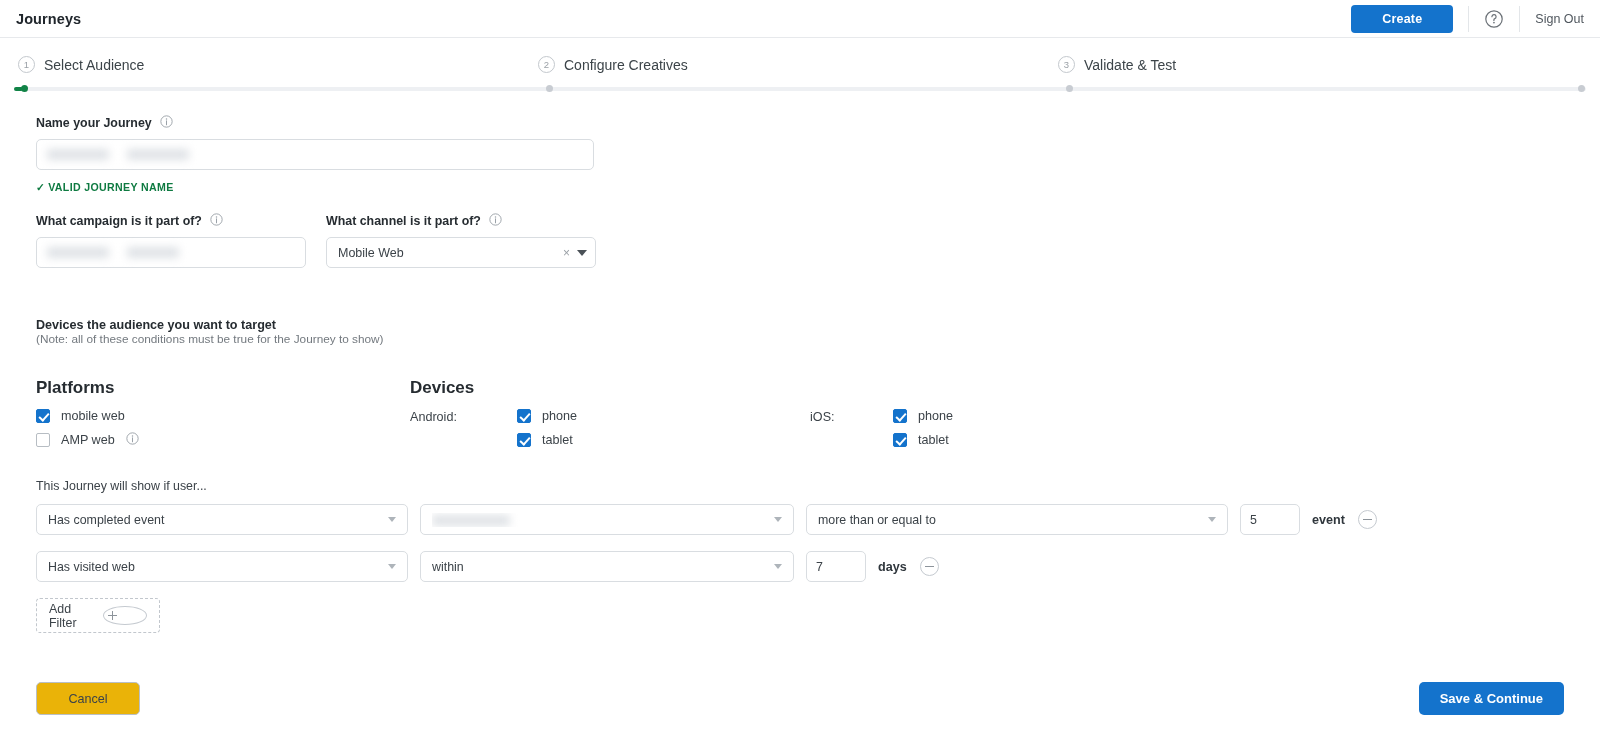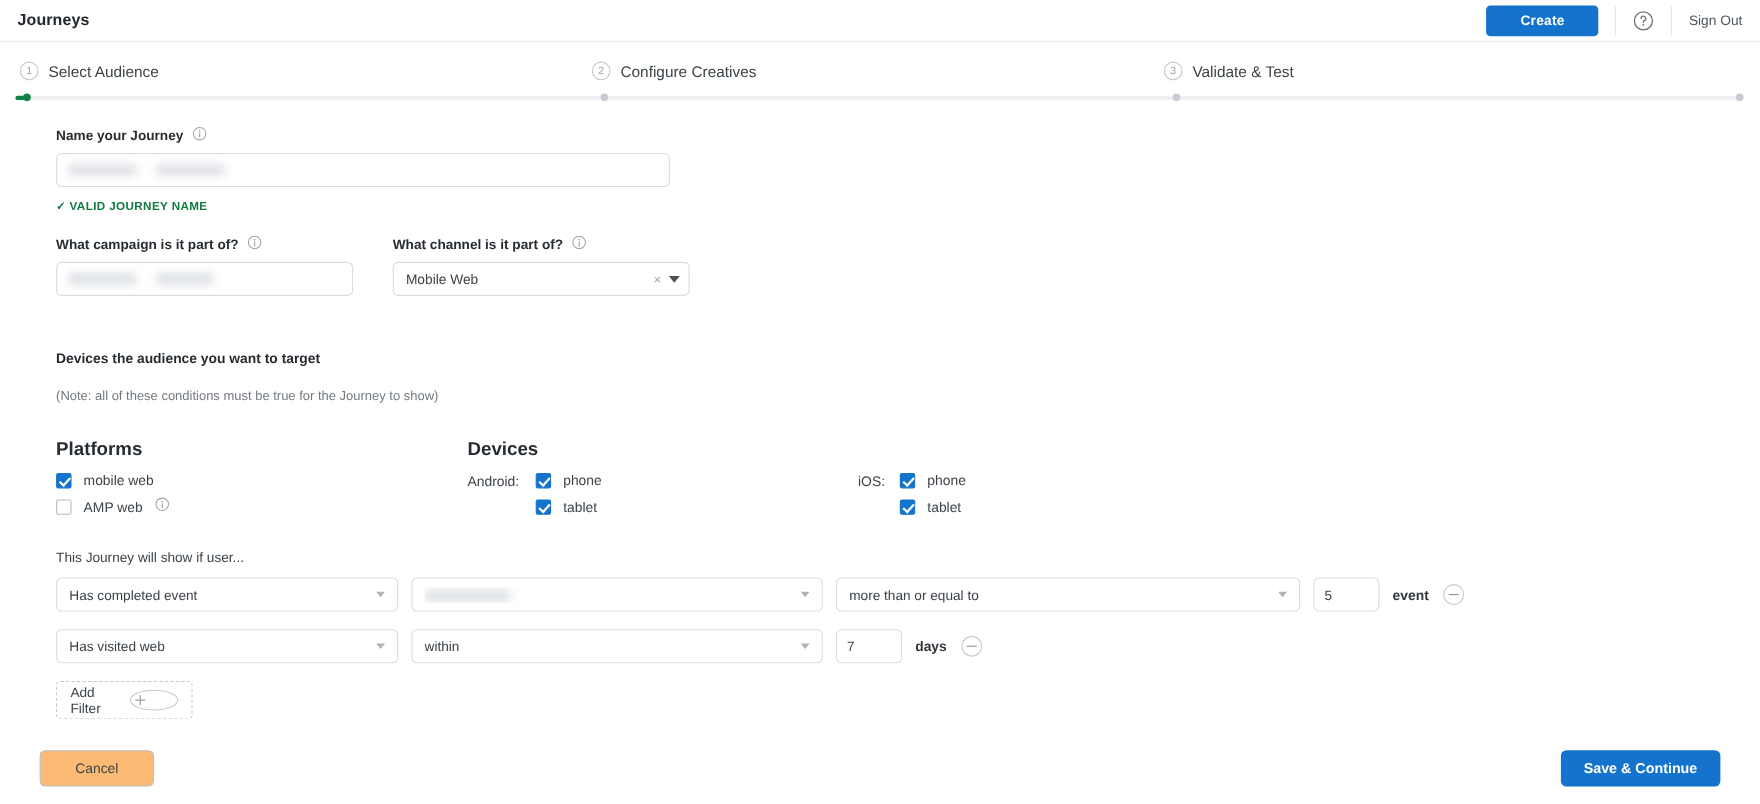--- a/index.html
+++ b/index.html
@@ -118,21 +118,21 @@
   .p-dot {
     position: absolute;
     width: 7px; height: 7px;
     border-radius: 50%;
     top: 0px;
   }
   .p-dot.done { background: #118347; left: 21px; }
   .p-dot.pending { background: #c8ccd2; }
 
   
-  .body { padding: 22px 36px 0 51px; }
+  .body { padding: 22px 36px 0 36px; }
 
   .field-label {
     font-size: 12.4px;
     font-weight: 700;
     color: #262c31;
     display: flex;
     align-items: center;
     gap: 8px;
     margin-bottom: 8px;
   }
@@ -170,21 +170,21 @@
     font-size: 10.6px;
     font-weight: 700;
     letter-spacing: .35px;
     display: flex;
     align-items: center;
     gap: 3px;
   }
 
   .two-col {
     display: flex;
-    gap: 36px;
+    gap: 20px;
     margin-top: 20px;
   }
   #campaign-input { width: 270px; }
 
   .select-box {
     width: 270px;
     height: 31px;
     border: 1px solid #d9dde1;
     border-radius: 5px;
     background: #fff;
@@ -212,21 +212,21 @@
   }
   .caret.light {
     border-left-width: 4.5px;
     border-right-width: 4.5px;
     border-top: 5.5px solid #aeb4ba;
   }
 
   
   .audience { margin-top: 50px; }
   .aud-title { font-size: 12.6px; font-weight: 700; color: #262c31; }
-  .aud-note { font-size: 11.8px; color: #73797f; margin-top: 20px; }
+  .aud-note { font-size: 11.8px; color: #73797f; margin-top: 0; }
 
   .groups { display: flex; margin-top: 32px; }
   .platforms { width: 374px; }
   .group-head { font-size: 17px; font-weight: 700; color: #262c31; margin-bottom: 8px; }
 
   .cb-row { display: flex; align-items: center; gap: 11px; height: 20px; margin-bottom: 4px; }
   .cbox {
     width: 14px; height: 14px;
     border-radius: 2px;
     border: 1px solid #b7bdc3;
@@ -242,21 +242,21 @@
     left: 4px; top: 1px;
     width: 4px; height: 8px;
     border: solid #fff;
     border-width: 0 2px 2px 0;
     transform: rotate(42deg);
   }
   .cb-label { font-size: 12.6px; color: #3c4349; }
 
   .devices { flex: 1; }
   .dev-cols { display: flex; }
-  .dev-col { display: flex; align-items: flex-start; }
+  .dev-col { display: flex; align-items: flex-start; gap: 45px; }
   .dev-prefix {
     font-size: 12.6px;
     color: #3c4349;
     width: 62px;
     line-height: 20px;
     padding-top: 1px;
   }
   .dev-col.ios .dev-prefix { width: 38px; }
   .ios-gap { width: 233px; }
 
@@ -272,21 +272,21 @@
     background: #fff;
     display: flex;
     align-items: center;
     padding: 0 11px;
     font-size: 12.4px;
     color: #3b4248;
     cursor: pointer;
     margin-right: 12px;
   }
   .f-select .sv { flex: 1; white-space: nowrap; overflow: hidden; }
-  .w-attr { width: 311px; }
+  .w-attr { width: 372px; }
   .w-event { width: 374px; }
   .w-op { width: 422px; }
   .w-within { width: 374px; }
   .num-input {
     width: 60px;
     height: 31px;
     border: 1px solid #d9dde1;
     border-radius: 5px;
     padding: 0 9px;
     font-size: 12.4px;
@@ -342,21 +342,21 @@
     left: 0; right: 0;
     bottom: 16px;
     padding: 0 36px;
     display: flex;
     align-items: center;
   }
   .cancel-btn {
     width: 104px; height: 33px;
     border: 1px solid #b9bfc5;
     border-radius: 5px;
-    background: #fdba74;
+    background: #eab308;
     font-size: 12.6px;
     color: #3c4349;
     cursor: pointer;
     font-family: inherit;
   }
   .save-btn {
     margin-left: auto;
     background: #1473cc;
     color: #fff;
     border: none;

